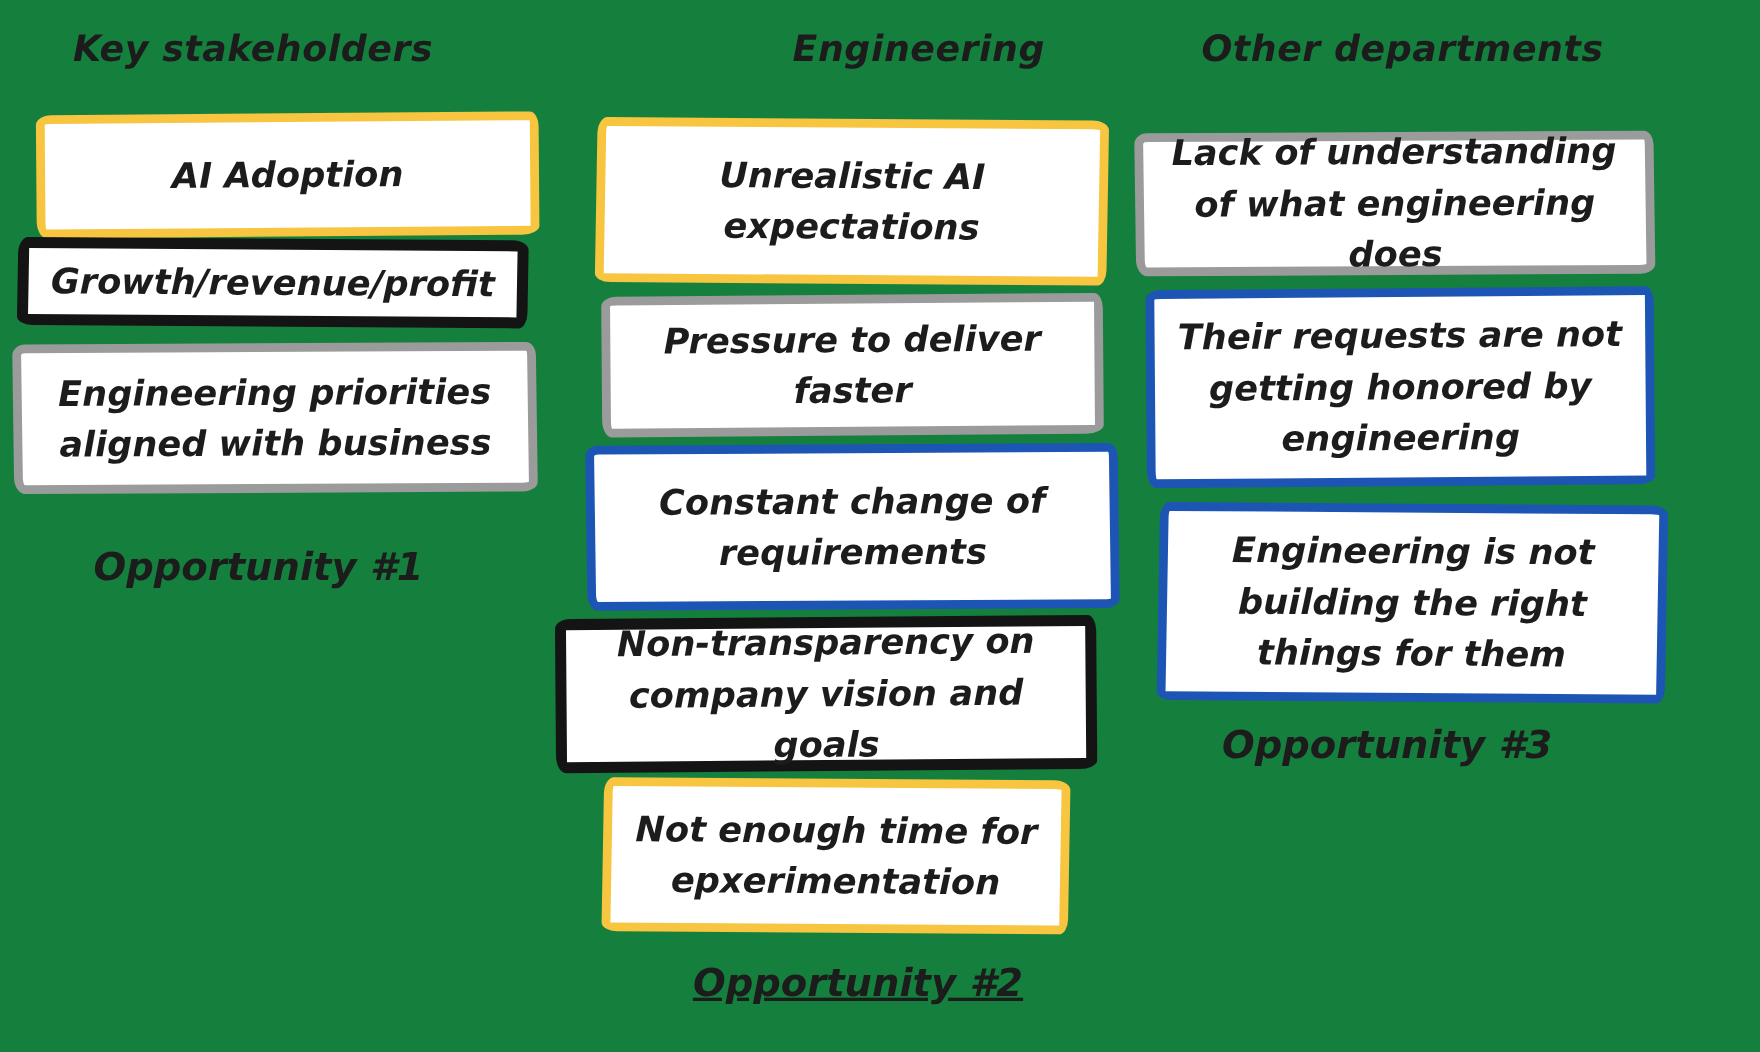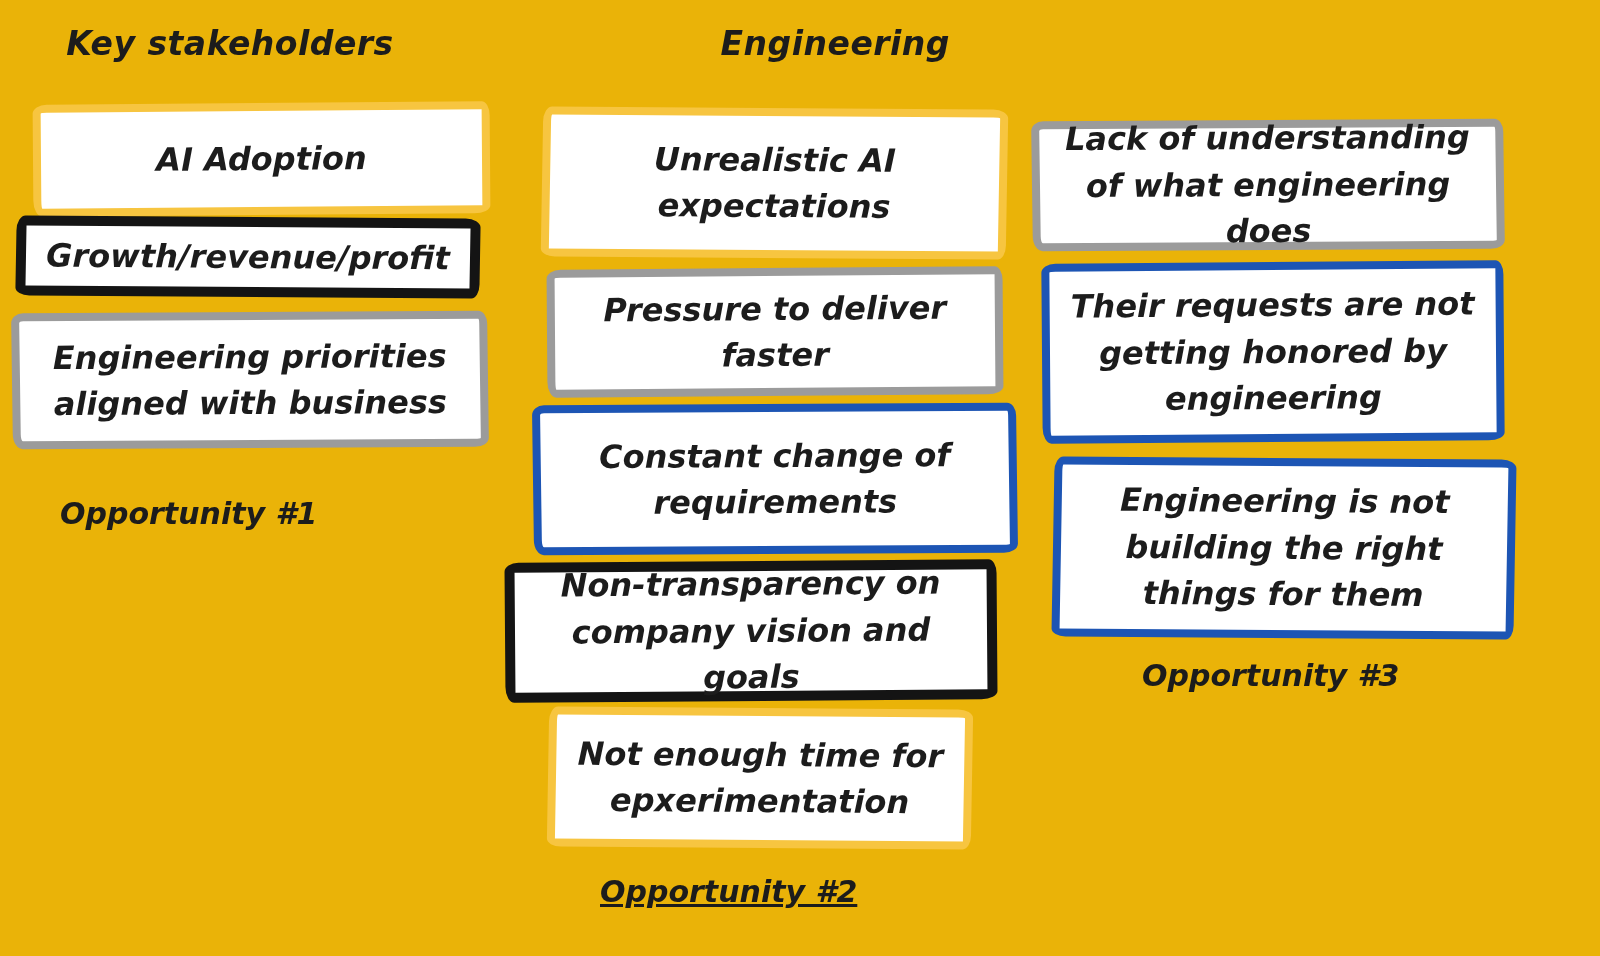--- a/index.html
+++ b/index.html
@@ -41,30 +41,30 @@
     font-weight: 600;
     line-height: 1.45;
   }
   .card.border-black { border-width: 10px; }
   
   .wonky-a { border-radius: 14px 8px 16px 9px / 9px 14px 8px 16px; transform: rotate(-0.45deg); }
   .wonky-b { border-radius: 9px 15px 8px 14px / 15px 9px 14px 8px; transform: rotate(0.4deg) skewX(-0.6deg); }
   .wonky-c { border-radius: 12px 9px 14px 10px / 10px 13px 9px 15px; transform: rotate(-0.3deg) skewX(0.5deg); }
   .opportunity-label {
     position: absolute;
-    font-size: 30px;
+    font-size: 35px;
     font-weight: 600;
-    text-align: left;
+    text-align: center;
     white-space: nowrap;
   }
 </style>
 </head>
 <body>
 
-<div id="stage" style="background: #eab308; color: rgb(28, 28, 28);">
+<div id="stage" style="background: #15803d; color: rgb(28, 28, 28);">
 
   <div class="col-header" style="left:40px; top:24px; width:380px;">Key stakeholders</div>
 
   <div class="card wonky-a" style="left: 33px; top: 103px; width: 457px; height: 112px; border-color: rgb(247, 197, 64);">
     <span class="card-text">AI Adoption</span>
   </div>
 
   <div class="card wonky-b border-black" style="left: 16px; top: 217px; width: 464px; height: 80px; padding: 2px 8px; border-color: rgb(20, 20, 20);">
     <span class="card-text">Growth/revenue/profit</span>
   </div>
@@ -92,28 +92,29 @@
   <div class="card wonky-a border-black" style="left: 505px; top: 561px; width: 492px; height: 140px; padding: 4px 10px; border-color: rgb(20, 20, 20);">
     <span class="card-text">Non-transparency on company vision and goals</span>
   </div>
 
   <div class="card wonky-b" style="left: 548px; top: 708px; width: 424px; height: 140px; border-color: rgb(247, 197, 64);">
     <span class="card-text">Not enough time for epxerimentation</span>
   </div>
 
   <div class="opportunity-label" style="left:600px; top:874px; width:360px;text-decoration:underline;">Opportunity #2</div>
 
+  <div class="col-header" style="left:1090px; top:24px; width:370px;">Other departments</div>
 
   <div class="card wonky-c" style="left: 1032px; top: 120px; width: 472px; height: 130px; border-color: rgb(155, 155, 155);">
     <span class="card-text">Lack of understanding of what engineering does</span>
   </div>
 
   <div class="card wonky-a" style="left: 1042px; top: 262px; width: 462px; height: 180px; border-color: rgb(29, 85, 180);">
     <span class="card-text">Their requests are not getting honored by engineering</span>
   </div>
 
   <div class="card wonky-b" style="left: 1053px; top: 458px; width: 462px; height: 180px; border-color: rgb(29, 85, 180);">
     <span class="card-text">Engineering is not building the right things for them</span>
   </div>
 
-  <div class="opportunity-label" style="left:1142px; top:658px; width:370px;">Opportunity #3</div>
+  <div class="opportunity-label" style="left:1076px; top:658px; width:370px;">Opportunity #3</div>
 
 </div>
 
 </body></html>

